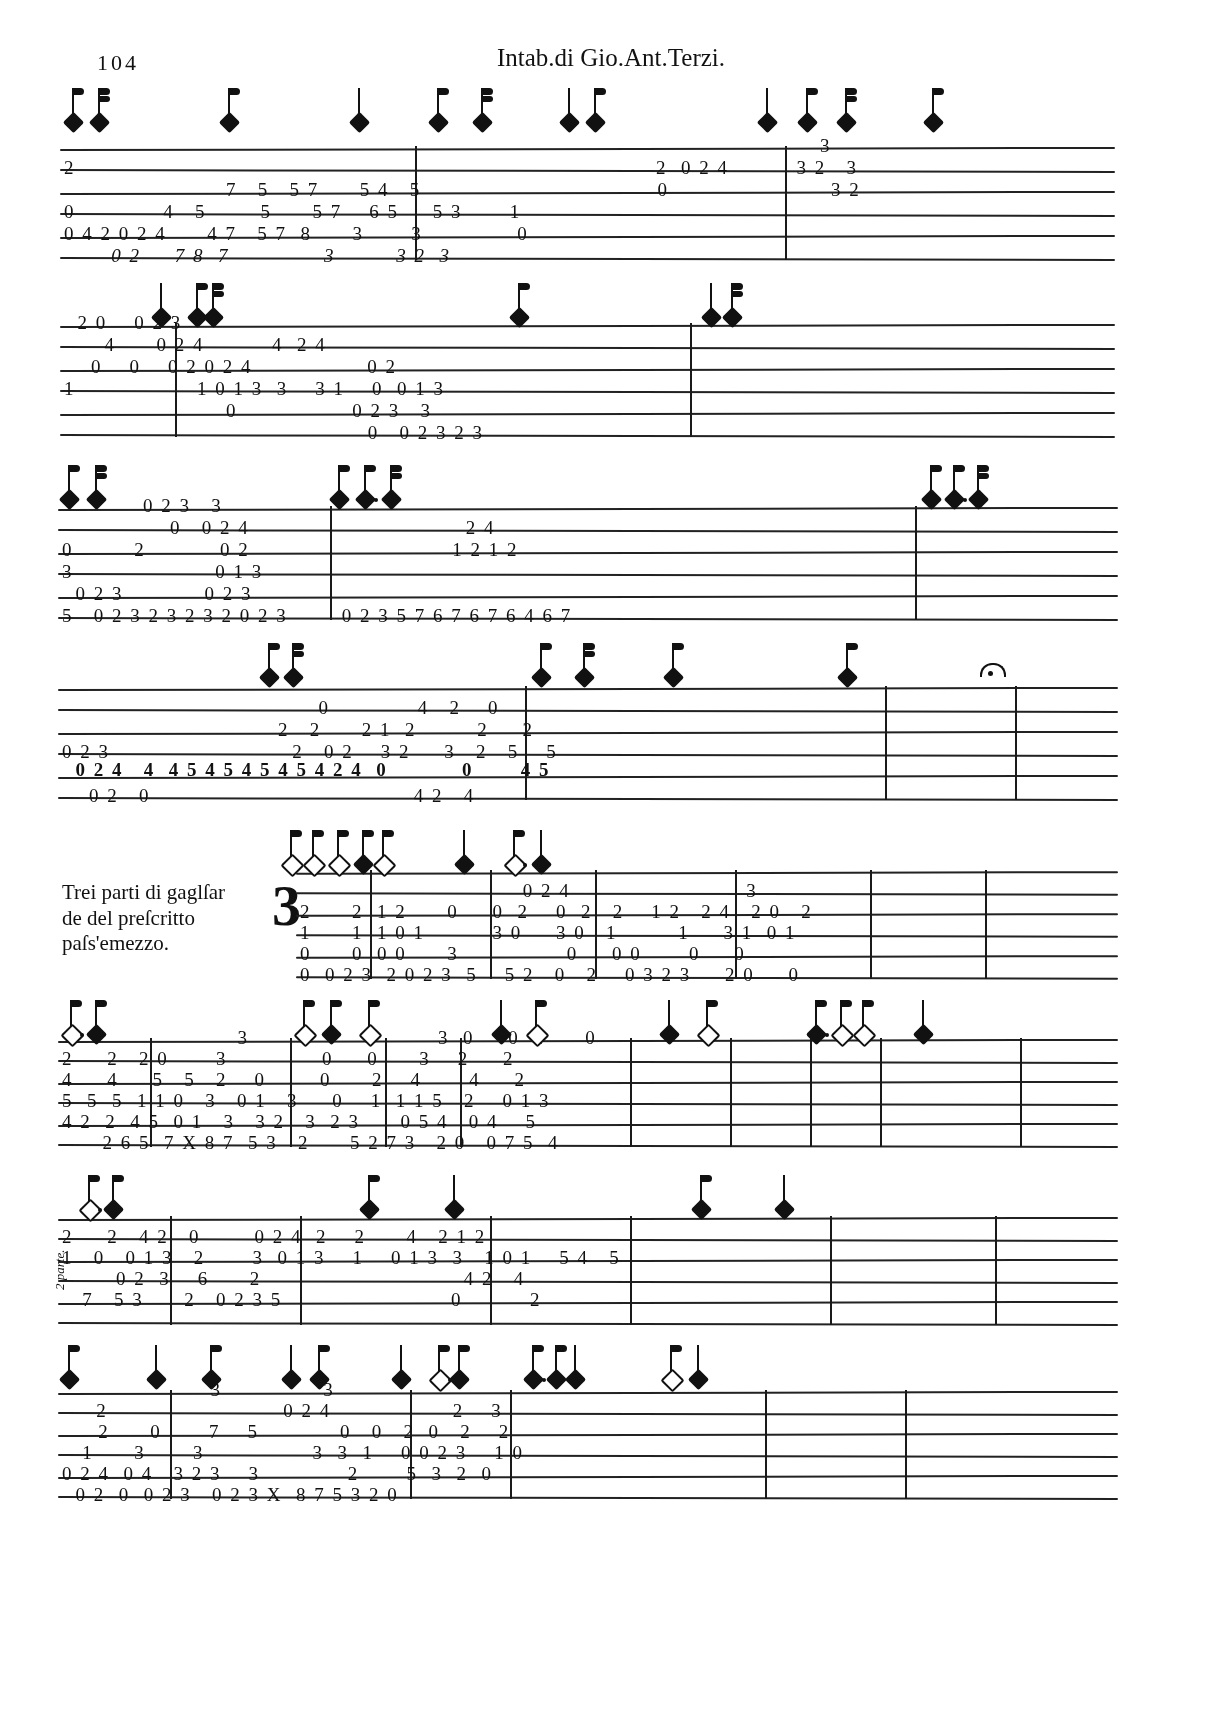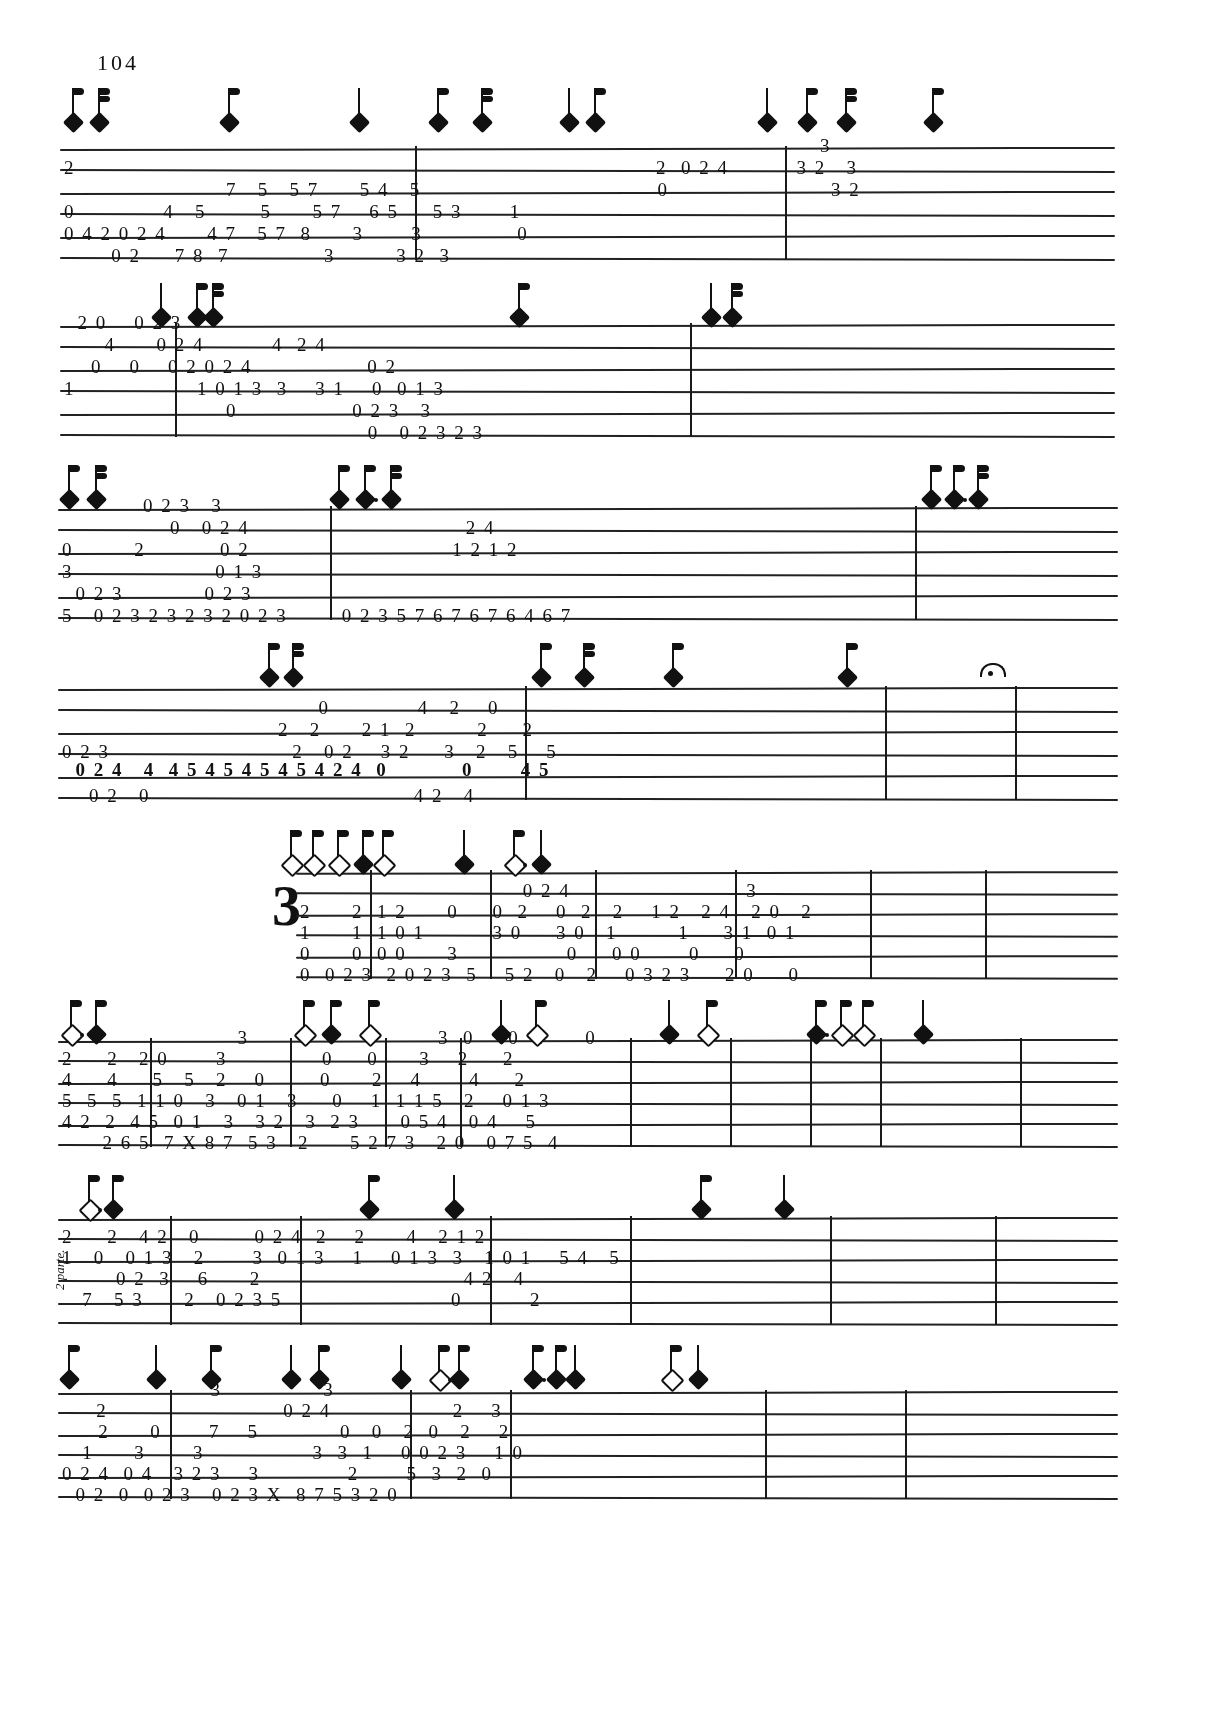--- a/index.html
+++ b/index.html
@@ -34,40 +34,46 @@
   .lyric{position:absolute;font-family:"Liberation Serif",serif;font-size:21px;line-height:1.22;}
   .bignum{position:absolute;font-family:"Liberation Serif",serif;font-size:58px;font-weight:700;}
   .vside{position:absolute;font-family:"Liberation Serif",serif;font-size:13px;transform:rotate(-90deg);transform-origin:left top;font-style:italic;}
 </style>
 </head>
 <body>
 
 <div class="page">
 
   <div class="folio">104</div>
-
+  <div class="header-title">Intab.di Gio.Ant.Terzi.</div>
+
+  <div class="lyric" style="left:62px;top:880px;">
+    <div>Trei parti di gaglſar</div>
+    <div>de del preſcritto</div>
+    <div>paſs'emezzo.</div>
+  </div>
   <div class="bignum" style="left:272px;top:872px;">3</div>
   <div class="vside" style="left:52px;top:1290px;">2 parte.</div>
 
   <div id="staves">
       <div class="system" style="left: 60px; top: 148px; width: 1055px;">
         <div class="line thin" style="top: 0px; left: 0px; width: 1055px; transform: rotate(-0.12deg);"></div>
         <div class="line thin" style="top: 22px; left: 0px; width: 1055px; transform: rotate(0.1deg);"></div>
         <div class="line thin" style="top: 44px; left: 0px; width: 1055px; transform: rotate(-0.12deg);"></div>
         <div class="line thin" style="top: 66px; left: 0px; width: 1055px; transform: rotate(0.1deg);"></div>
         <div class="line thin" style="top: 88px; left: 0px; width: 1055px; transform: rotate(-0.12deg);"></div>
         <div class="line thin" style="top: 110px; left: 0px; width: 1055px; transform: rotate(0.1deg);"></div>
         <div class="bar" style="left: 355px; top: -2px; height: 114px;"></div>
         <div class="bar" style="left: 725px; top: -2px; height: 114px;"></div>
         <div class="g" style="left: 4px; top: -12px; letter-spacing: 2px;">                                                                                                                3</div>
         <div class="g" style="left: 4px; top: 10px; letter-spacing: 2px;">2                                                                                      2  0 2 4          3 2   3</div>
         <div class="g" style="left: 4px; top: 32px; letter-spacing: 2px;">                        7   5   5 7      5 4   5                                   0                        3 2</div>
         <div class="g" style="left: 4px; top: 54px; letter-spacing: 2px;">0             4   5        5      5 7    6 5     5 3       1</div>
         <div class="g" style="left: 4px; top: 76px; letter-spacing: 2px;">0 4 2 0 2 4      4 7   5 7  8      3       3              0</div>
-        <div class="g" style="left: 4px; top: 98px; letter-spacing: 2px;">       0 2     7 8  7              3         3 2  3</div>
+        <div class="g" style="left: 4px; top: 98px; letter-spacing: 2px; font-style: italic;">       0 2     7 8  7              3         3 2  3</div>
       </div>
       <div class="system" style="left: 60px; top: 325px; width: 1055px;">
         <div class="line thin" style="top: 0px; left: 0px; width: 1055px; transform: rotate(-0.12deg);"></div>
         <div class="line thin" style="top: 22px; left: 0px; width: 1055px; transform: rotate(0.1deg);"></div>
         <div class="line thin" style="top: 44px; left: 0px; width: 1055px; transform: rotate(-0.12deg);"></div>
         <div class="line thin" style="top: 66px; left: 0px; width: 1055px; transform: rotate(0.1deg);"></div>
         <div class="line thin" style="top: 88px; left: 0px; width: 1055px; transform: rotate(-0.12deg);"></div>
         <div class="line thin" style="top: 110px; left: 0px; width: 1055px; transform: rotate(0.1deg);"></div>
         <div class="bar" style="left: 115px; top: -2px; height: 114px;"></div>
         <div class="bar" style="left: 630px; top: -2px; height: 114px;"></div>

